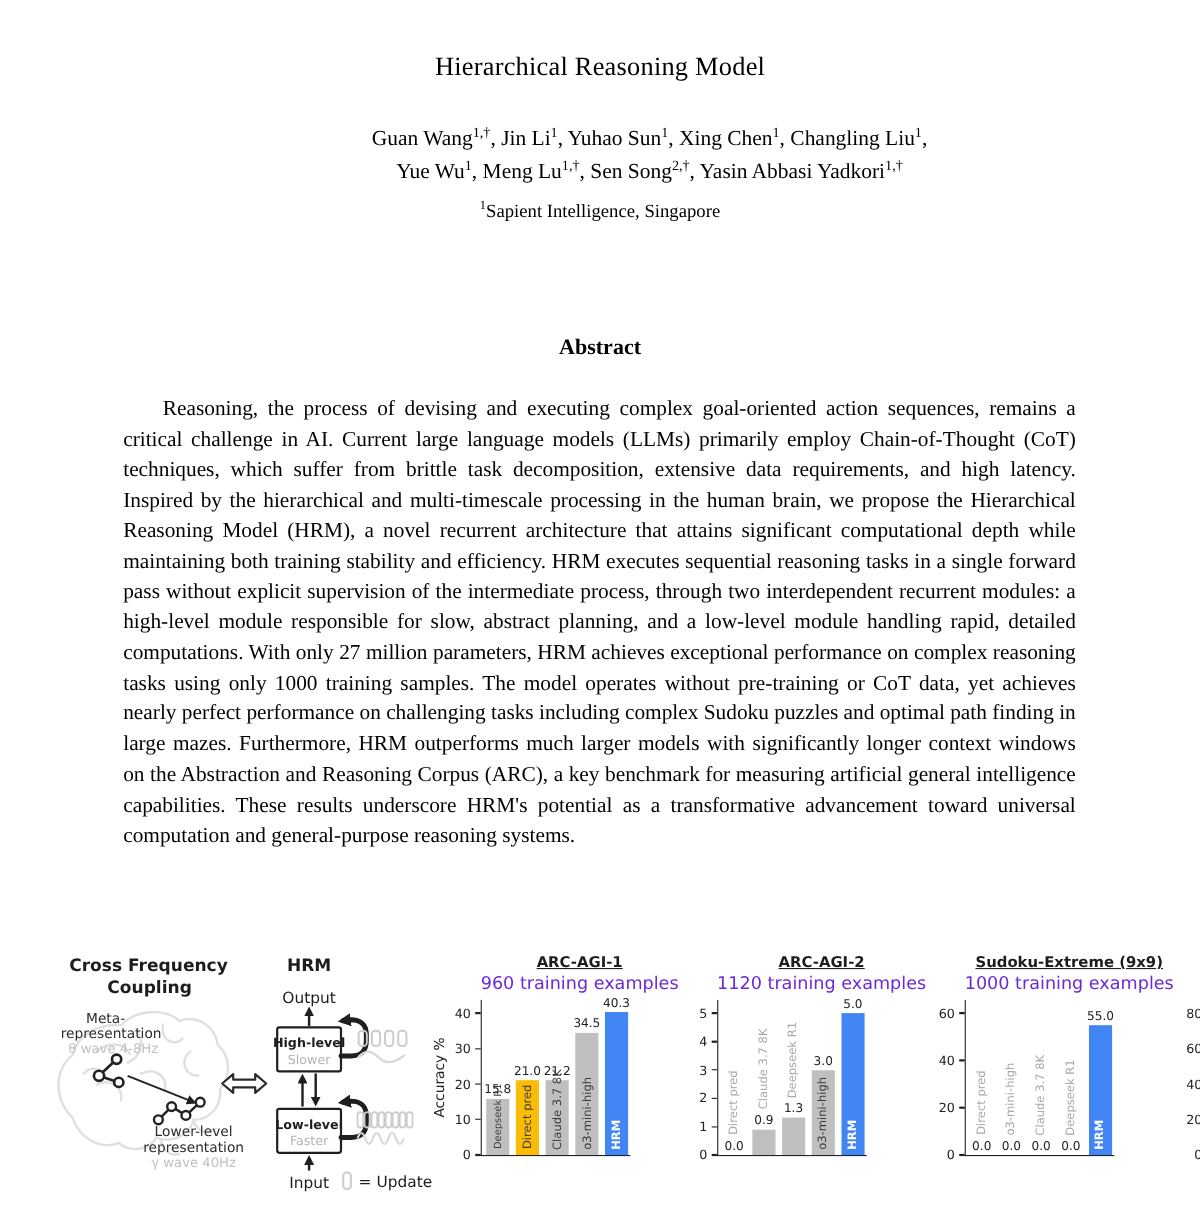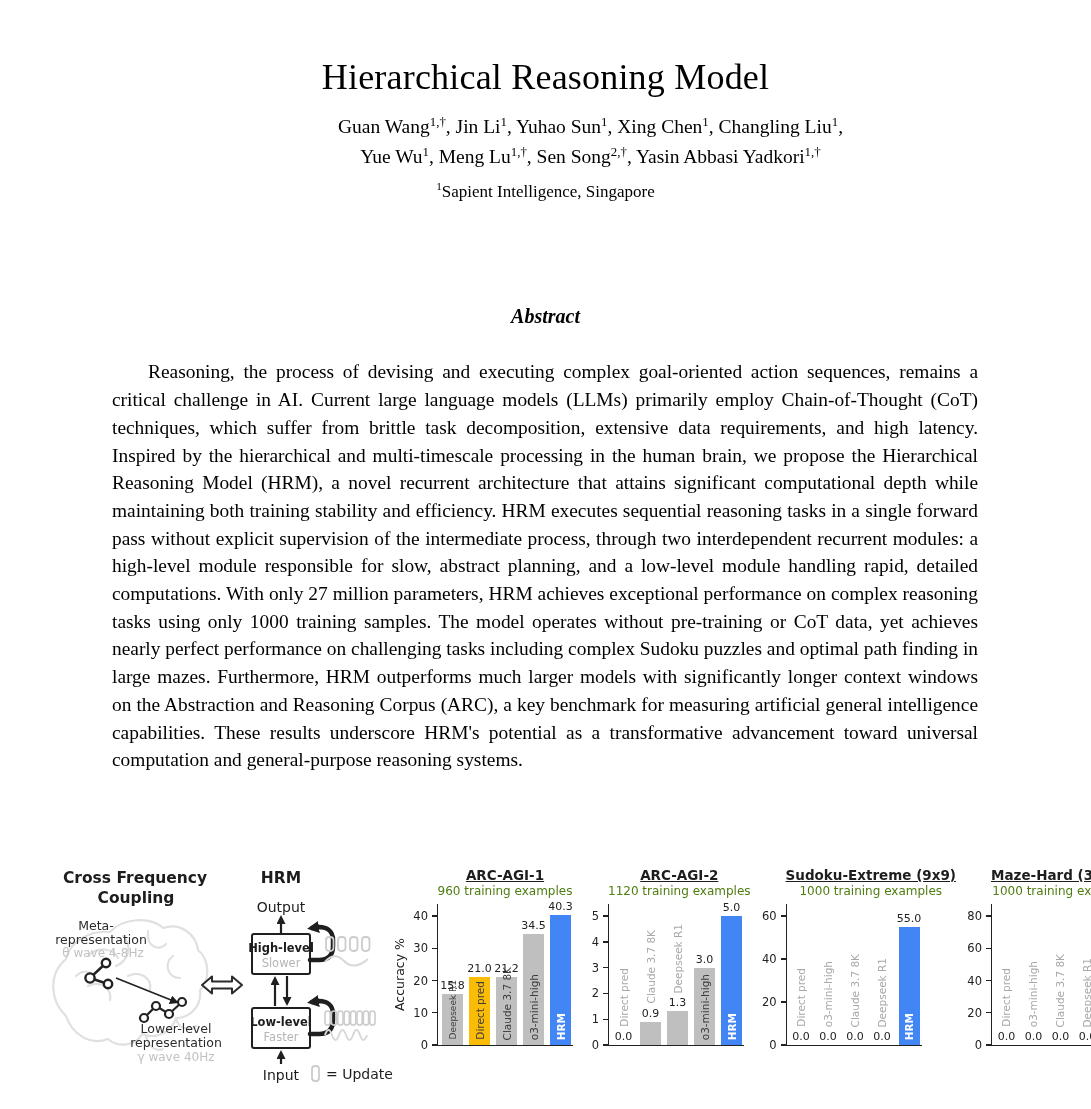--- a/index.html
+++ b/index.html
@@ -2,51 +2,51 @@
 <html><head>
 <meta charset="utf-8">
 <style>
   html,body { margin:0; padding:0; }
   body {
     width:1091px; height:1109px; background:#ffffff; position:relative;
     font-family:"Liberation Serif", serif; color:#000; overflow:hidden;
   }
   .paper-title {
     position:absolute; top:32px; left:0; width:100%; text-align:center;
-    font-size:36px; font-weight:normal; letter-spacing:0.2px;
+    font-size:24px; font-weight:normal; letter-spacing:0.2px;
   }
   .authors {
     position:absolute; top:112px; left:0; width:100%; text-align:center;
     font-size:19.5px; line-height:30px;padding-left:45px;
   }
   .authors sup, .affiliation sup { font-size:66%; line-height:0; }
   .sep { white-space:pre; }
   .affiliation {
     position:absolute; top:182px; left:0; width:100%; text-align:center; font-size:17px;
   }
   .abstract-heading {
     position:absolute; top:288px; left:0; width:100%; text-align:center;
-    font-size:20px; font-weight:bold;font-style:italic;
+    font-size:20px; font-weight:bold;
   }
   .abstract-body {
     position:absolute; top:339px; left:112px; width:866px;
     font-size:19.4px; line-height:27.7px; text-align:justify; text-indent:36px;
   }
   
   .figure {
     position:absolute; top:852px; left:0; width:1091px; height:250px;
     font-family:"DejaVu Sans", sans-serif;
   }
   svg.diagram { position:absolute; left:28px; top:4px; }
   svg text { font-family:"DejaVu Sans", sans-serif; }
 
   #charts { position:absolute; left:391px; top:15px; display:flex; gap:5px; align-items:flex-start; }
   .chart { position:relative; }
   .chart-title { text-align:center; font-size:13.5px; font-weight:bold; color:#1d1d1d; white-space:nowrap;text-decoration:underline; }
-  .chart-subtitle { text-align:center; font-size:12px; color:#4d7c0f; margin-top:1px; white-space:nowrap; }
+  .chart-subtitle { text-align:center; font-size:16px; color:#6d28d9; margin-top:1px; white-space:nowrap; }
   .plotwrap { display:flex; margin-top:6px; }
   .ylabel {
     width:16px; height:141px; display:flex; align-items:center; justify-content:center;
     writing-mode:vertical-rl; transform:rotate(180deg);
     font-size:12.5px; color:#222;
   }
   .yaxis { width:30px; height:141px; position:relative; }
   .ytick { position:absolute; right:9px; font-size:11.5px; color:#222; }
   .ytickmark { position:absolute; right:0; width:5px; height:1.4px; background:#222; }
   .plotarea {

